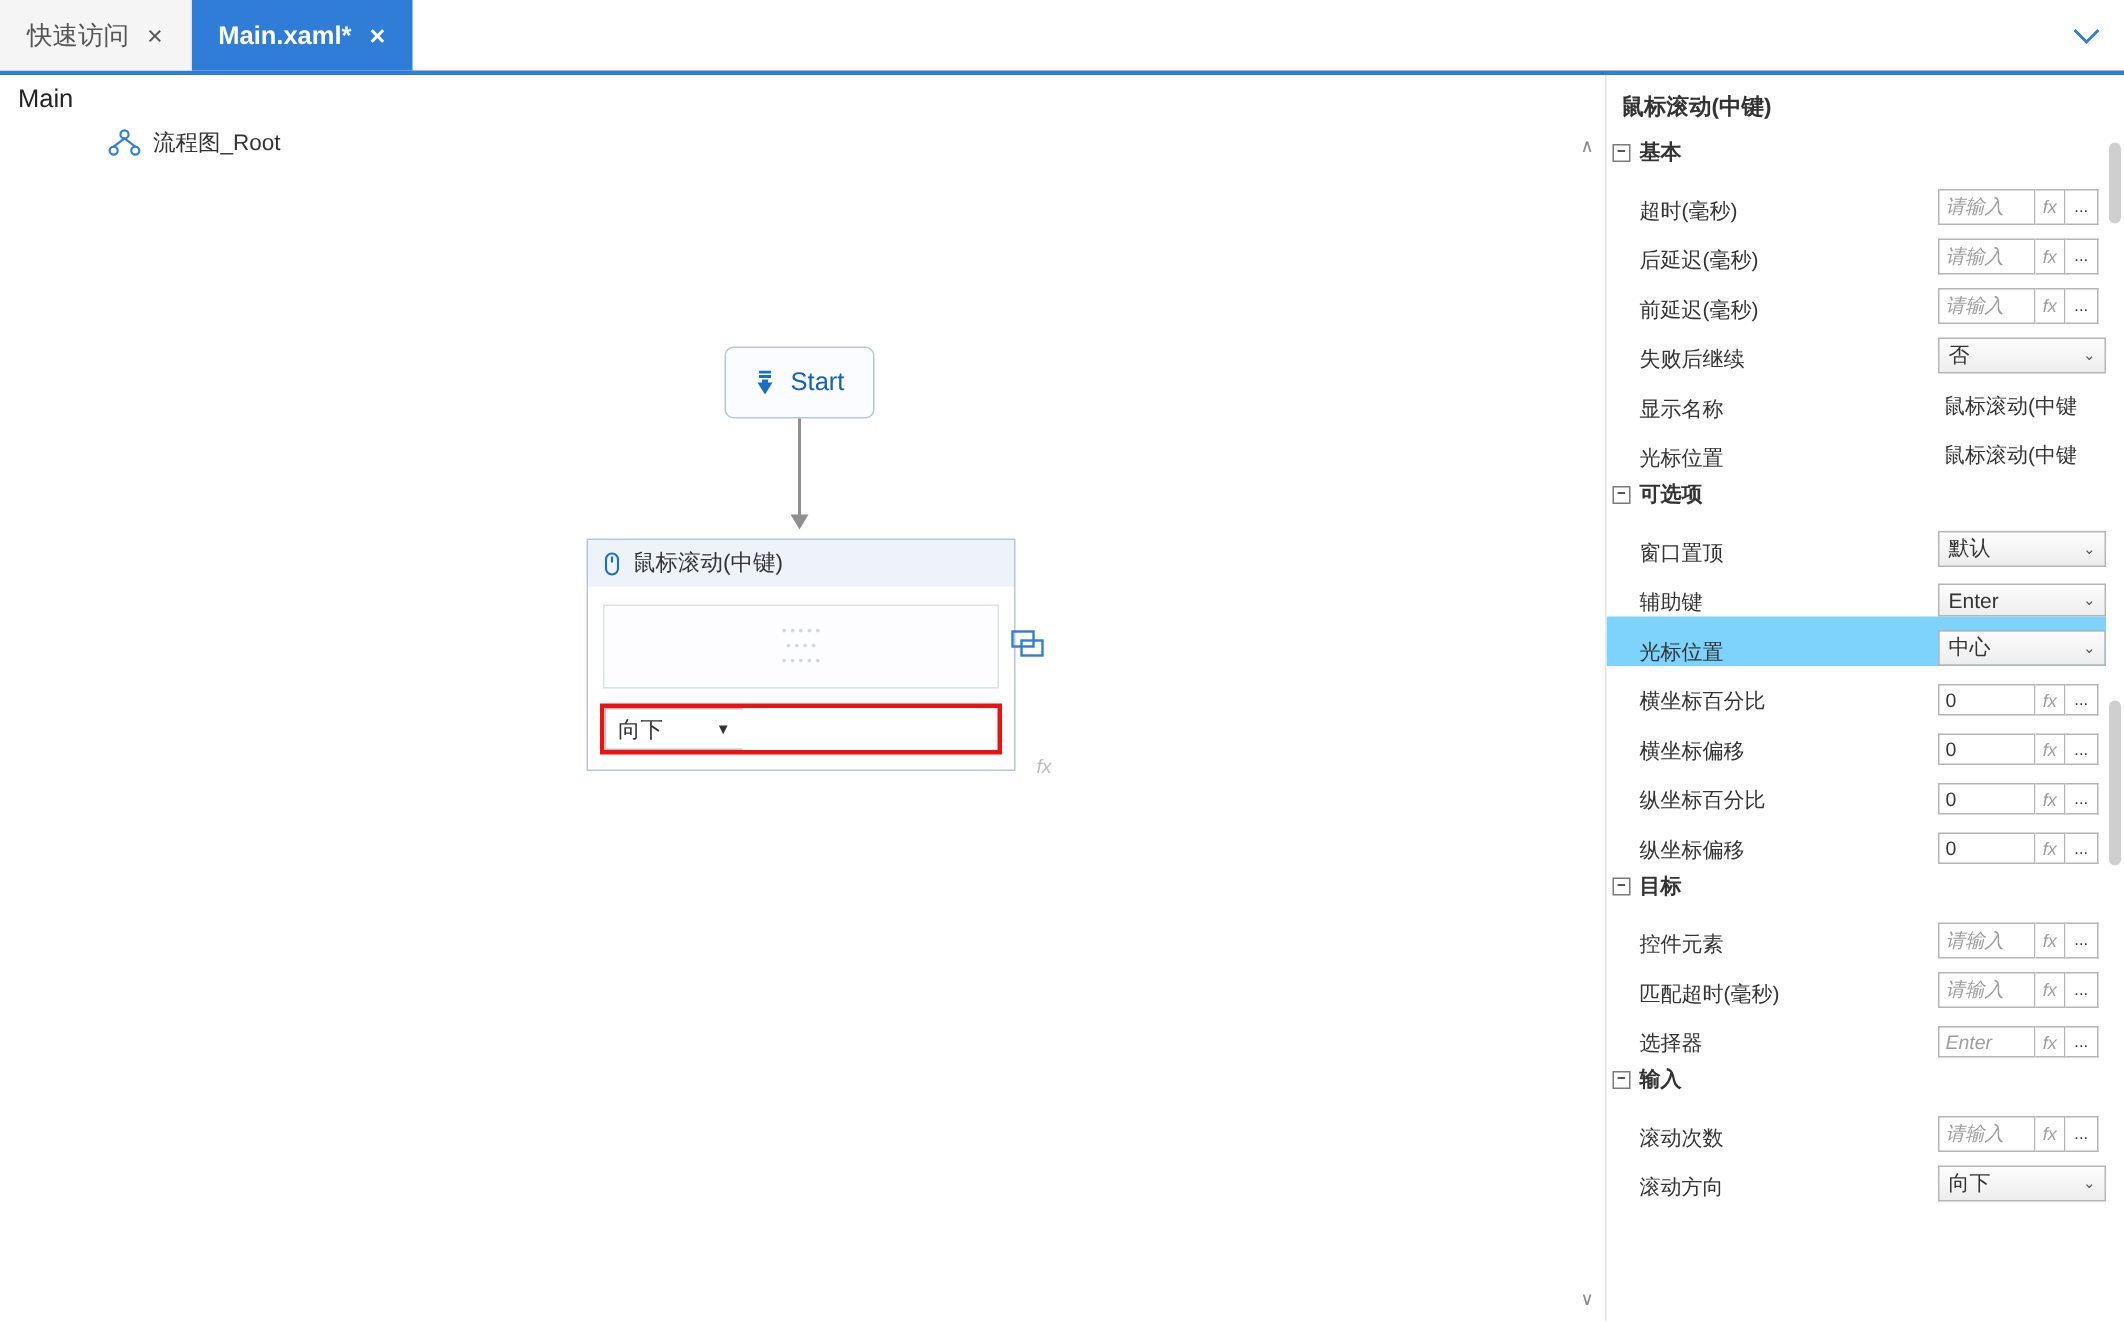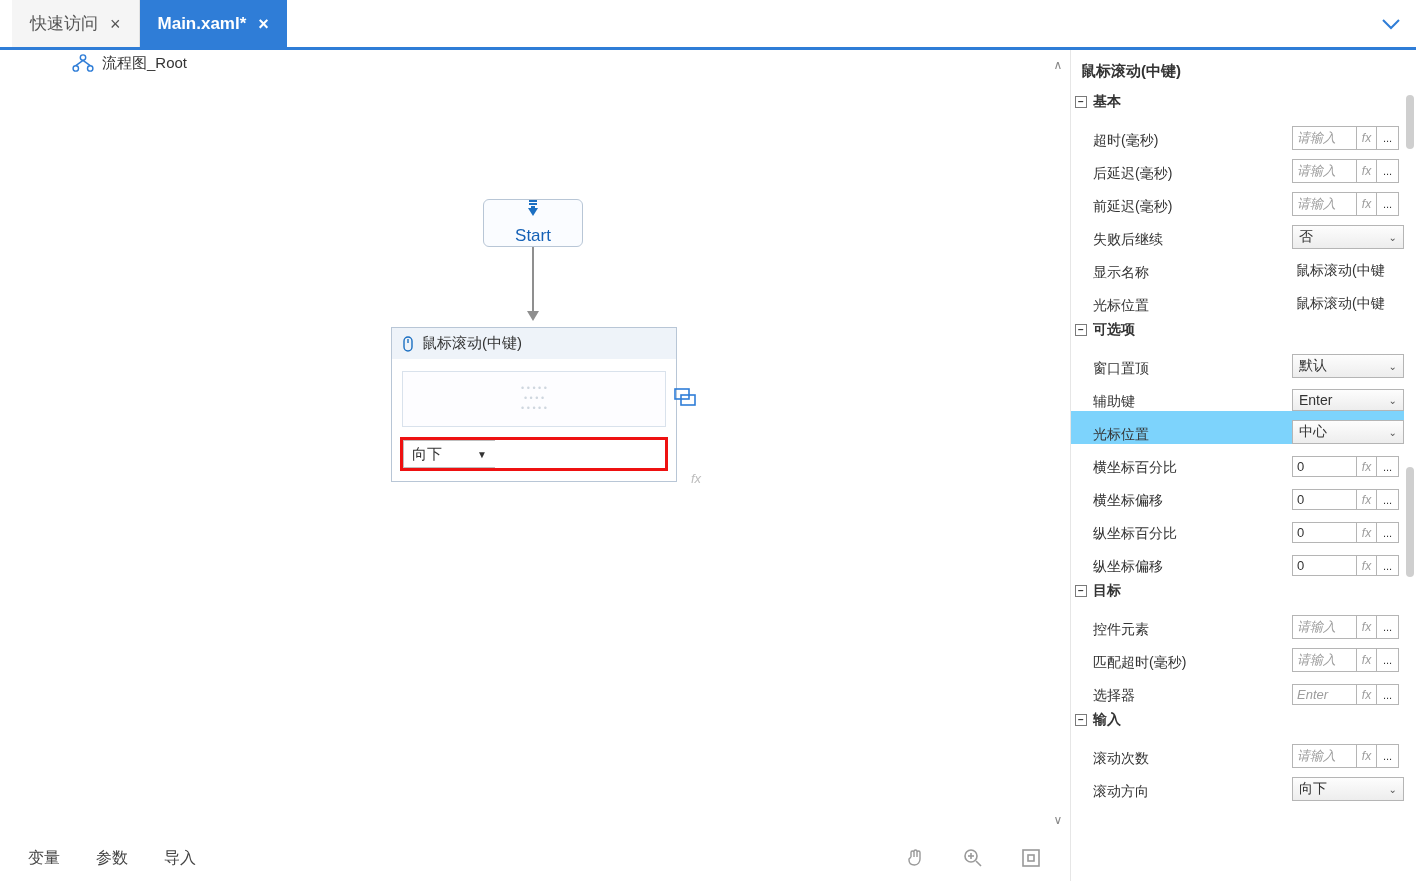--- a/index.html
+++ b/index.html
@@ -1,19 +1,19 @@
 <!DOCTYPE html>
 <html><head>
 <meta charset="utf-8">
 <style>
 * { box-sizing: border-box; margin: 0; padding: 0; }
 body { font-family: "Microsoft YaHei", "Segoe UI", sans-serif; font-size: 13px; color: #333; background: #fff; width: 1416px; height: 881px; overflow: hidden; }
 
 
-.tabs { display: flex; height: 50px; border-bottom: 3px solid #2f7dd7; align-items: stretch; position: relative; padding-left: 12px; }
+.tabs { display: flex; height: 50px; border-bottom: 3px solid #2f7dd7; align-items: stretch; position: relative; }
 .tab { display: flex; align-items: center; padding: 0 18px; gap: 12px; cursor: pointer; font-size: 17px; }
 .tab.inactive { background: #f5f5f5; color: #555; border-right:1px solid #e2e2e2;}
 .tab.active { background: #2f7dd7; color: #fff; font-weight: 600; }
 .tab .close { font-size: 18px; line-height: 1; }
 .tabs-chevron { margin-left: auto; width:50px; display:flex; align-items:center; justify-content:center; }
 .tabs-chevron svg { stroke:#2f7dd7; }
 
 
 .workarea { display: flex; height: calc(881px - 50px); }
 .canvas-col { flex: 1; display:flex; flex-direction:column; border-right:1px solid #e6e6e6; }
@@ -23,21 +23,21 @@
 
 
 .vscroll { width:24px; display:flex; flex-direction:column; justify-content:space-between; align-items:center; padding:8px 0; color:#888; }
 .vscroll span { font-size:12px; cursor:pointer; }
 
 
 .flowchart-head { position:absolute; top:4px; left:72px; display:flex; align-items:flex-start; gap:8px; font-size:15px; }
 .flowchart-head svg { width:22px; height:18px; }
 
 
-.start-node { position:absolute; left:483px; top:149px; width:100px; height:48px; border:1px solid #b8c6d6; border-radius:6px; background:#fafcff; display:flex; align-items:center; justify-content:center; gap:10px; font-size:17px; color:#1561b6; font-weight:500;flex-direction:column;}
+.start-node { position:absolute; left:483px; top:149px; width:100px; height:48px; border:1px solid #b8c6d6; border-radius:6px; background:#fafcff; display:flex; align-items:center; justify-content:center; gap:10px; font-size:17px; color:#1561b6; font-weight:500;}
 
 .connector { position:absolute; left:532px; top:197px; width:2px; height:72px; background:#8f8f8f; }
 .connector:after { content:""; position:absolute; left:-5px; bottom:-2px; border-left:6px solid transparent; border-right:6px solid transparent; border-top:10px solid #8f8f8f; }
 
 
 .activity { position:absolute; left:391px; top:277px; width:286px; border:1px solid #b8c6d6; background:#fff; }
 .activity-title { display:flex; align-items:center; gap:6px; padding:6px 8px; background:#eef3f9; font-size:15px; }
 .activity-title svg { width:16px; height:16px; }
 .activity-body { padding:6px 6px 10px 6px; }
 .activity-preview { height:56px; border:1px solid #d9e2ec; background:#fdfdff; margin:6px 4px 10px 4px; display:flex; align-items:center; justify-content:center; position:relative; }
@@ -94,20 +94,21 @@
   <div class="tabs-chevron">
     <svg width="22" height="14" viewBox="0 0 22 14" fill="none" stroke-width="2">
         <polyline points="3,3 11,11 19,3"></polyline>
       </svg>
   </div>
 </div>
 
 <div class="workarea">
 
   <div class="canvas-col">
+    <div class="crumb">Main</div>
     <div class="canvas-wrap">
       <div class="canvas">
         <div class="flowchart-head">
           <svg viewBox="0 0 24 20" fill="none" stroke="#2f7dd7" stroke-width="1.6">
             <circle cx="12" cy="4" r="3"></circle>
               <circle cx="4" cy="16" r="3"></circle>
               <circle cx="20" cy="16" r="3"></circle>
             <line x1="12" y1="7" x2="4" y2="13"></line>
               <line x1="12" y1="7" x2="20" y2="13"></line>
           </svg>
@@ -151,45 +152,20 @@
             <span class="activity-fx" style="top:108px;">fx</span>
           </div>
         </div>
       </div>
       <div class="vscroll">
         <span>∧</span>
         <span>∨</span>
       </div>
     </div>
 
-    <div class="bottom-bar">
-      <span>变量</span>
-      <span>参数</span>
-      <span>导入</span>
-      <span class="spacer"></span>
-      <span class="ic">
-          <svg width="20" height="20" viewBox="0 0 20 20" fill="none" stroke="#999" stroke-width="1.4">
-            <path d="M6 9V4.5a1.5 1.5 0 013 0V9M9 9V3.5a1.5 1.5 0 013 0V9M12 9V4.5a1.5 1.5 0 013 0V11c0 3-2 6-5.5 6S4 15 4 12v-1l2-2"></path>
-          </svg>
-        </span>
-      <span class="ic">
-          <svg width="20" height="20" viewBox="0 0 20 20" fill="none" stroke="#999" stroke-width="1.6">
-            <circle cx="8" cy="8" r="6"></circle>
-            <line x1="13" y1="13" x2="18" y2="18"></line>
-            <line x1="8" y1="5" x2="8" y2="11"></line>
-            <line x1="5" y1="8" x2="11" y2="8"></line>
-          </svg>
-        </span>
-      <span class="ic">
-          <svg width="20" height="20" viewBox="0 0 20 20" fill="none" stroke="#999" stroke-width="1.6">
-            <rect x="2" y="2" width="16" height="16"></rect>
-            <rect x="7" y="7" width="6" height="6"></rect>
-          </svg>
-        </span>
-    </div>
   </div>
 
   <div class="props">
     <div class="props-title">鼠标滚动(中键)</div>
     <div class="props-body">
       <div class="props-scroll">
 
         <div class="section-row">
           <span class="toggle">−</span>
           <span>基本</span>

